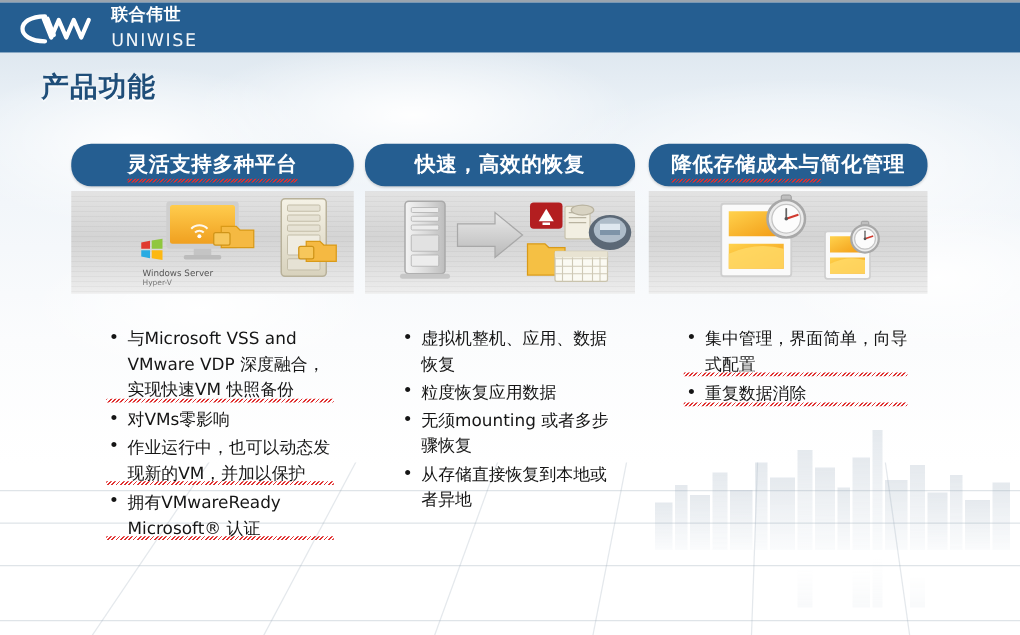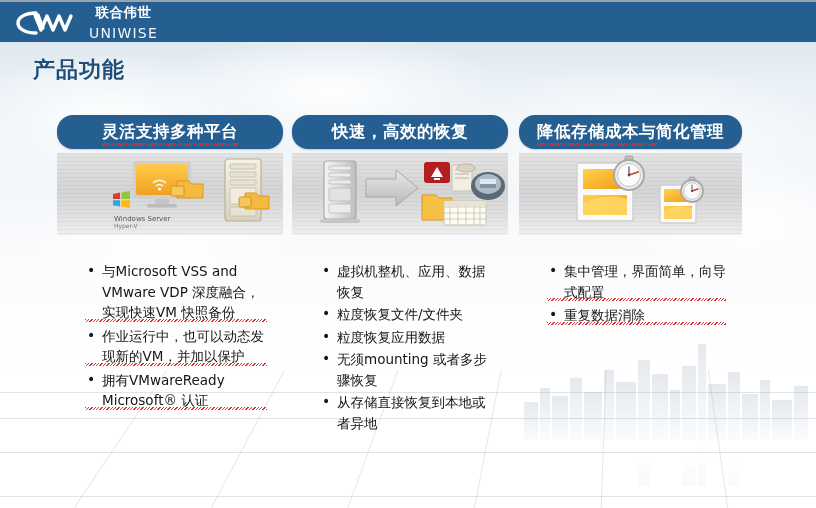--- a/index.html
+++ b/index.html
@@ -115,21 +115,20 @@
     display: flex;
     align-items: center;
     gap: 9px;
   }
   .logo-mark { width: 66px; height: 30px; display: block; }
   .logo-text {
     display: flex;
     flex-direction: column;
     justify-content: center;
     line-height: 1;
-    align-items: center;
   }
   .logo-cn {
     color: #ffffff;
     font-size: 13.5px;
     font-weight: bold;
     letter-spacing: 0.5px;
   }
   .logo-en {
     color: #ffffff;
     font-size: 14px;
@@ -361,20 +360,21 @@
           <rect x="173" y="27" width="26" height="5" rx="1" fill="#e6e2d4" stroke="#c3bda8" stroke-width="0.8"></rect>
           <rect x="173" y="35" width="26" height="16" rx="1" fill="#efece1" stroke="#c3bda8" stroke-width="0.8"></rect>
           <rect x="173" y="54" width="26" height="9" rx="1" fill="#e6e2d4" stroke="#c3bda8" stroke-width="0.8"></rect>
 
           <path d="M188 40 h11 l3 3 h10 v13 h-24 z" fill="#f5b942" stroke="#d99a18" stroke-width="1"></path>
           <rect x="182" y="44" width="12" height="10" rx="1.5" fill="#f7c75b" stroke="#cf9418" stroke-width="1"></rect>
         </svg>
       </div>
       <ul class="bullets">
         <li class="squig">与Microsoft VSS and VMware VDP 深度融合，实现快速VM 快照备份</li>
+        <li class="squig-none">对VMs零影响</li>
         <li class="squig">作业运行中，也可以动态发现新的VM，并加以保护</li>
         <li class="squig">拥有VMwareReady Microsoft® 认证</li>
       </ul>
     </div>
 
     <div class="col" style="left:292px; top:115px; width:216px;">
       <div class="col-header">
         <span class="col-header-text">快速，高效的恢复</span>
       </div>
       <div class="col-image">
@@ -429,21 +429,20 @@
             <line x1="188" y1="48" x2="188" y2="72"></line>
             <line x1="152" y1="54" x2="194" y2="54"></line>
             <line x1="152" y1="60" x2="194" y2="60"></line>
             <line x1="152" y1="66" x2="194" y2="66"></line>
           </g>
           <rect x="152" y="48" width="42" height="5" fill="#e8e3d2"></rect>
         </svg>
       </div>
       <ul class="bullets">
         <li class="squig-none">虚拟机整机、应用、数据恢复</li>
-        <li class="squig-none">粒度恢复文件/文件夹</li>
         <li class="squig-none">粒度恢复应用数据</li>
         <li class="squig-none">无须mounting 或者多步骤恢复</li>
         <li class="squig-none">从存储直接恢复到本地或者异地</li>
       </ul>
     </div>
 
     <div class="col" style="left:519px; top:115px; width:223px;">
       <div class="col-header">
         <span class="col-header-text">降低存储成本与简化管理<span class="squiggle partial"></span></span>
       </div>

